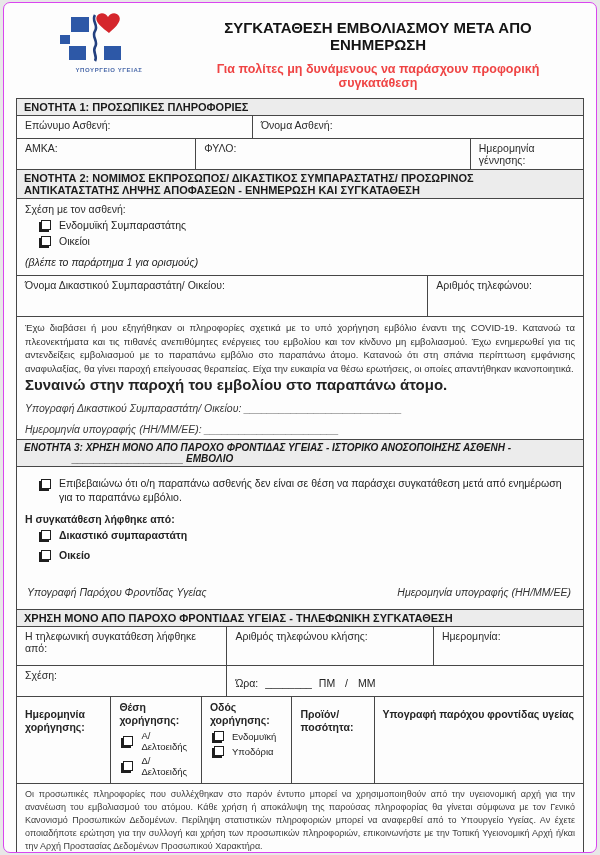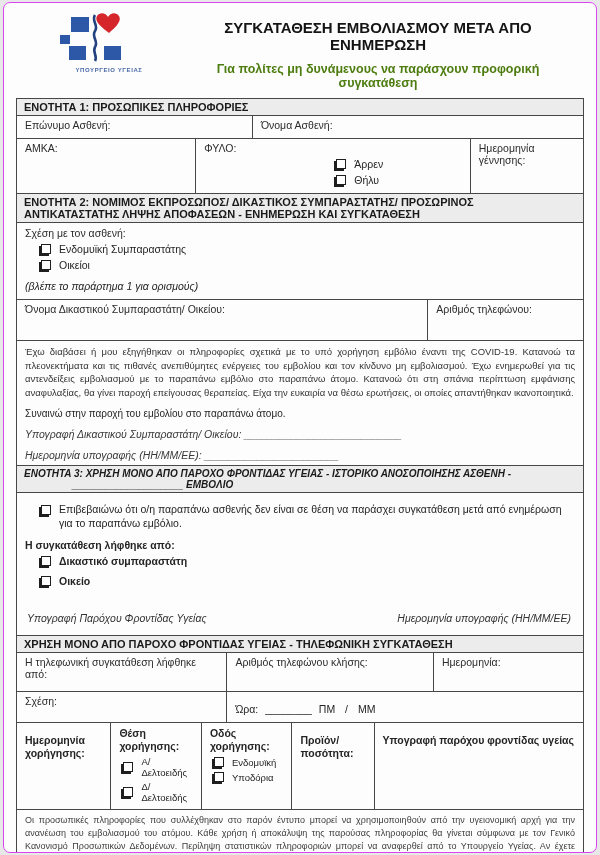--- a/index.html
+++ b/index.html
@@ -14,21 +14,21 @@
     position:absolute;left:3px;top:2px;right:3px;bottom:2px;
     background:#fdfdfd;border:1px solid #d946ef;border-radius:7px;
     overflow:hidden;
   }
   
   .hdr{display:flex;align-items:flex-start;padding:10px 14px 0 46px;}
   .logo-wrap{width:118px;flex:0 0 auto;text-align:center;}
   .logo-text{font-size:6px;color:#4a69a9;letter-spacing:.6px;margin-top:-2px;font-weight:700;}
   .titles{flex:1;text-align:center;padding:6px 4px 0 10px;}
   .title{font-size:15px;font-weight:700;color:#141414;}
-  .subtitle{font-size:12.5px;font-weight:700;color:#4d7c0f;margin-top:9px;}
+  .subtitle{font-size:12.5px;font-weight:700;color:#ef4444;margin-top:9px;}
   
   .form{
     margin:8px 12px 0 12px;
     border:1.6px solid #474747;
     font-size:10.5px;
   }
   .sec-head{
     background:#ececec;font-weight:700;font-size:11px;
     padding:2px 7px;border-top:1.4px solid #474747;color:#1a1a1a;
   }
@@ -46,21 +46,21 @@
   .cb{
     display:inline-block;width:8px;height:8px;background:#fff;
     border:1.3px solid #1e1e1e;box-shadow:-2px 2px 0 0 #1e1e1e;
     margin:1px 8px 1px 2px;flex:0 0 auto;
   }
   .opt{display:flex;align-items:center;margin:4px 0 4px 14px;}
   .opt.deep{margin-left:130px;}
   .opt.sm{margin:3px 0 3px 2px;font-size:9.5px;}
   .note{font-style:italic;margin:9px 0 3px 0;}
   .para{font-size:9.5px;line-height:13.5px;text-align:justify;color:#333;}
-  .stmt{font-weight:400;margin-top:9px;font-size:10px;}
+  .stmt{font-weight:700;margin-top:1px;font-size:15px;}
   .sigline{font-style:italic;margin-top:9px;color:#3a3a3a;}
   .s3block{display:flex;flex-direction:column;min-height:134px;}
   .s3sig{display:flex;justify-content:space-between;font-style:italic;margin-top:auto;padding:0 4px 7px 2px;color:#333;}
   .confirm{display:flex;align-items:flex-start;margin:6px 4px 0 14px;line-height:13.5px;}
   .confirm .cb{margin-top:2px;}
   
   .ph-c1{width:37%;}  .ph-c2{width:36.5%;} .ph-c3{width:26.5%;}
   .minr1{min-height:38px;} .minr2{min-height:30px;}
   .time{margin-top:8px;white-space:nowrap;}
   .time .blank{margin:0 4px;}
@@ -109,30 +109,20 @@
 
     <div class="sec-head first">ΕΝΟΤΗΤΑ 1: ΠΡΟΣΩΠΙΚΕΣ ΠΛΗΡΟΦΟΡΙΕΣ</div>
     <div class="row">
       <div class="cell s1a minr-small"><span class="lbl">Επώνυμο Ασθενή:</span></div>
       <div class="cell s1b"><span class="lbl">Όνομα Ασθενή:</span></div>
     </div>
     <div class="row">
       <div class="cell s1c"><span class="lbl">ΑΜΚΑ:</span></div>
       <div class="cell s1d">
         <span class="lbl">ΦΥΛΟ:</span>
-        <div class="fylo-opts">
-          <div class="opt deep">
-            <span class="cb"></span>
-            <span>Άρρεν</span>
-          </div>
-          <div class="opt deep">
-            <span class="cb"></span>
-            <span>Θήλυ</span>
-          </div>
-        </div>
       </div>
       <div class="cell s1e"><span class="lbl">Ημερομηνία γέννησης:</span></div>
     </div>
 
     <div class="sec-head">
       <span>ΕΝΟΤΗΤΑ 2: ΝΟΜΙΜΟΣ ΕΚΠΡΟΣΩΠΟΣ/ ΔΙΚΑΣΤΙΚΟΣ ΣΥΜΠΑΡΑΣΤΑΤΗΣ/ ΠΡΟΣΩΡΙΝΟΣ</span><br>
       <span>ΑΝΤΙΚΑΤΑΣΤΑΤΗΣ ΛΗΨΗΣ ΑΠΟΦΑΣΕΩΝ - ΕΝΗΜΕΡΩΣΗ ΚΑΙ ΣΥΓΚΑΤΑΘΕΣΗ</span>
     </div>
     <div class="free">
       <div class="lbl">Σχέση με τον ασθενή:</div>

